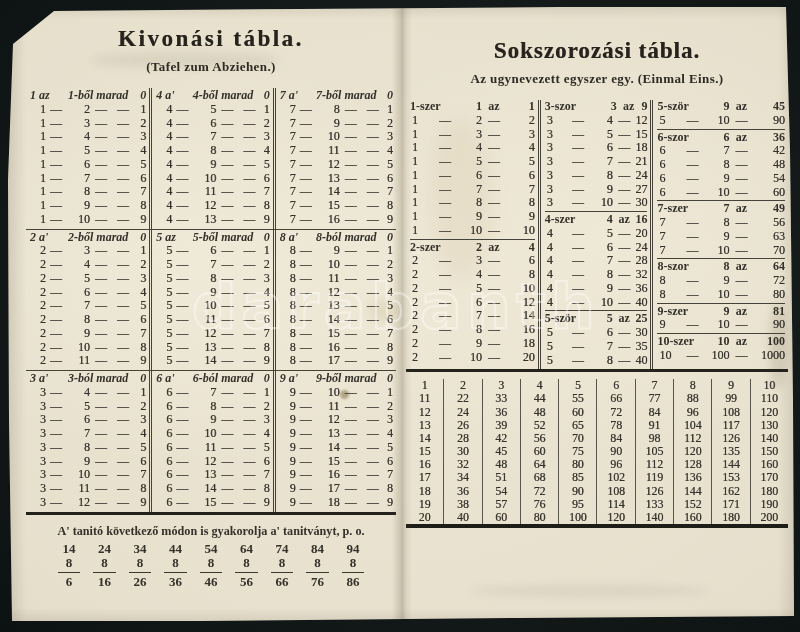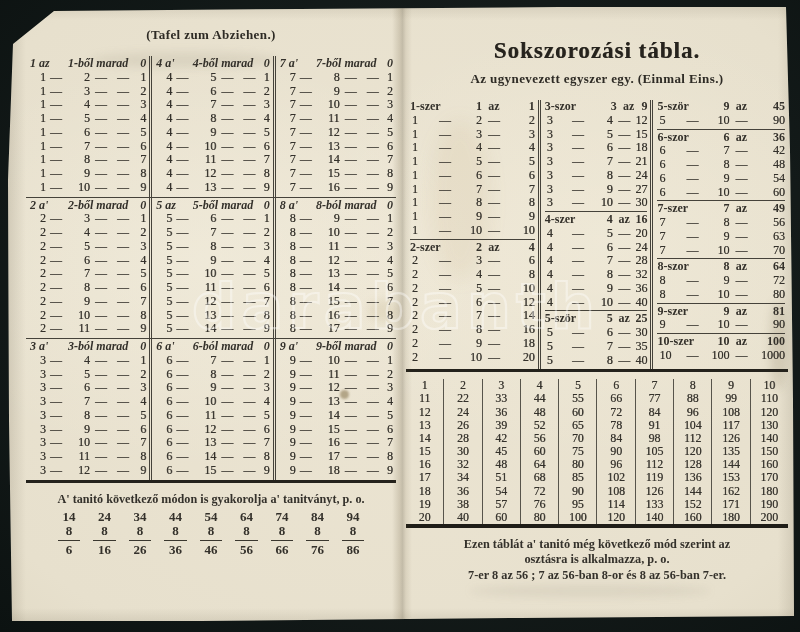--- a/index.html
+++ b/index.html
@@ -99,20 +99,21 @@
   <div class="paper">
     <div class="edge-shade"></div>
     <div class="stain s1"></div>
     <div class="stain s2"></div>
     <div class="stain s3"></div>
     <div class="stain s4"></div>
     <div class="stain s5"></div>
     <div class="stain s6"></div>
 
     <div class="page page-left">
+      <div class="ptitle">Kivonási tábla.</div>
       <div class="psub">(Tafel zum Abziehen.)</div>
       <div class="subtraction">
           <div class="sband">
             <div class="sblock">
               <div class="srow shead">
                 <span class="shl">1 az</span>
                 <span class="shm">1-ből marad</span>
                 <span class="shr">0</span>
               </div>
               <div class="srow">
@@ -1417,23 +1418,18 @@
             <span class="gcell">60</span>
             <span class="gcell">80</span>
             <span class="gcell">100</span>
             <span class="gcell">120</span>
             <span class="gcell">140</span>
             <span class="gcell">160</span>
             <span class="gcell">180</span>
             <span class="gcell">200</span>
           </div>
         </div>
-      <div class="rnotes">
-          <div class="rnline">Ezen táblát a' tanitó még következő mód szerint az</div>
-          <div class="rnline">osztásra is alkalmazza, p. o.</div>
-          <div class="rnline">7-er 8 az 56 ; 7 az 56-ban 8-or és 8 az 56-ban 7-er.</div>
-        </div>
     </div>
 
     <div class="fold"></div>
     <div class="watermark">darabanth</div>
   </div>
 </div>
 
 </body></html>

